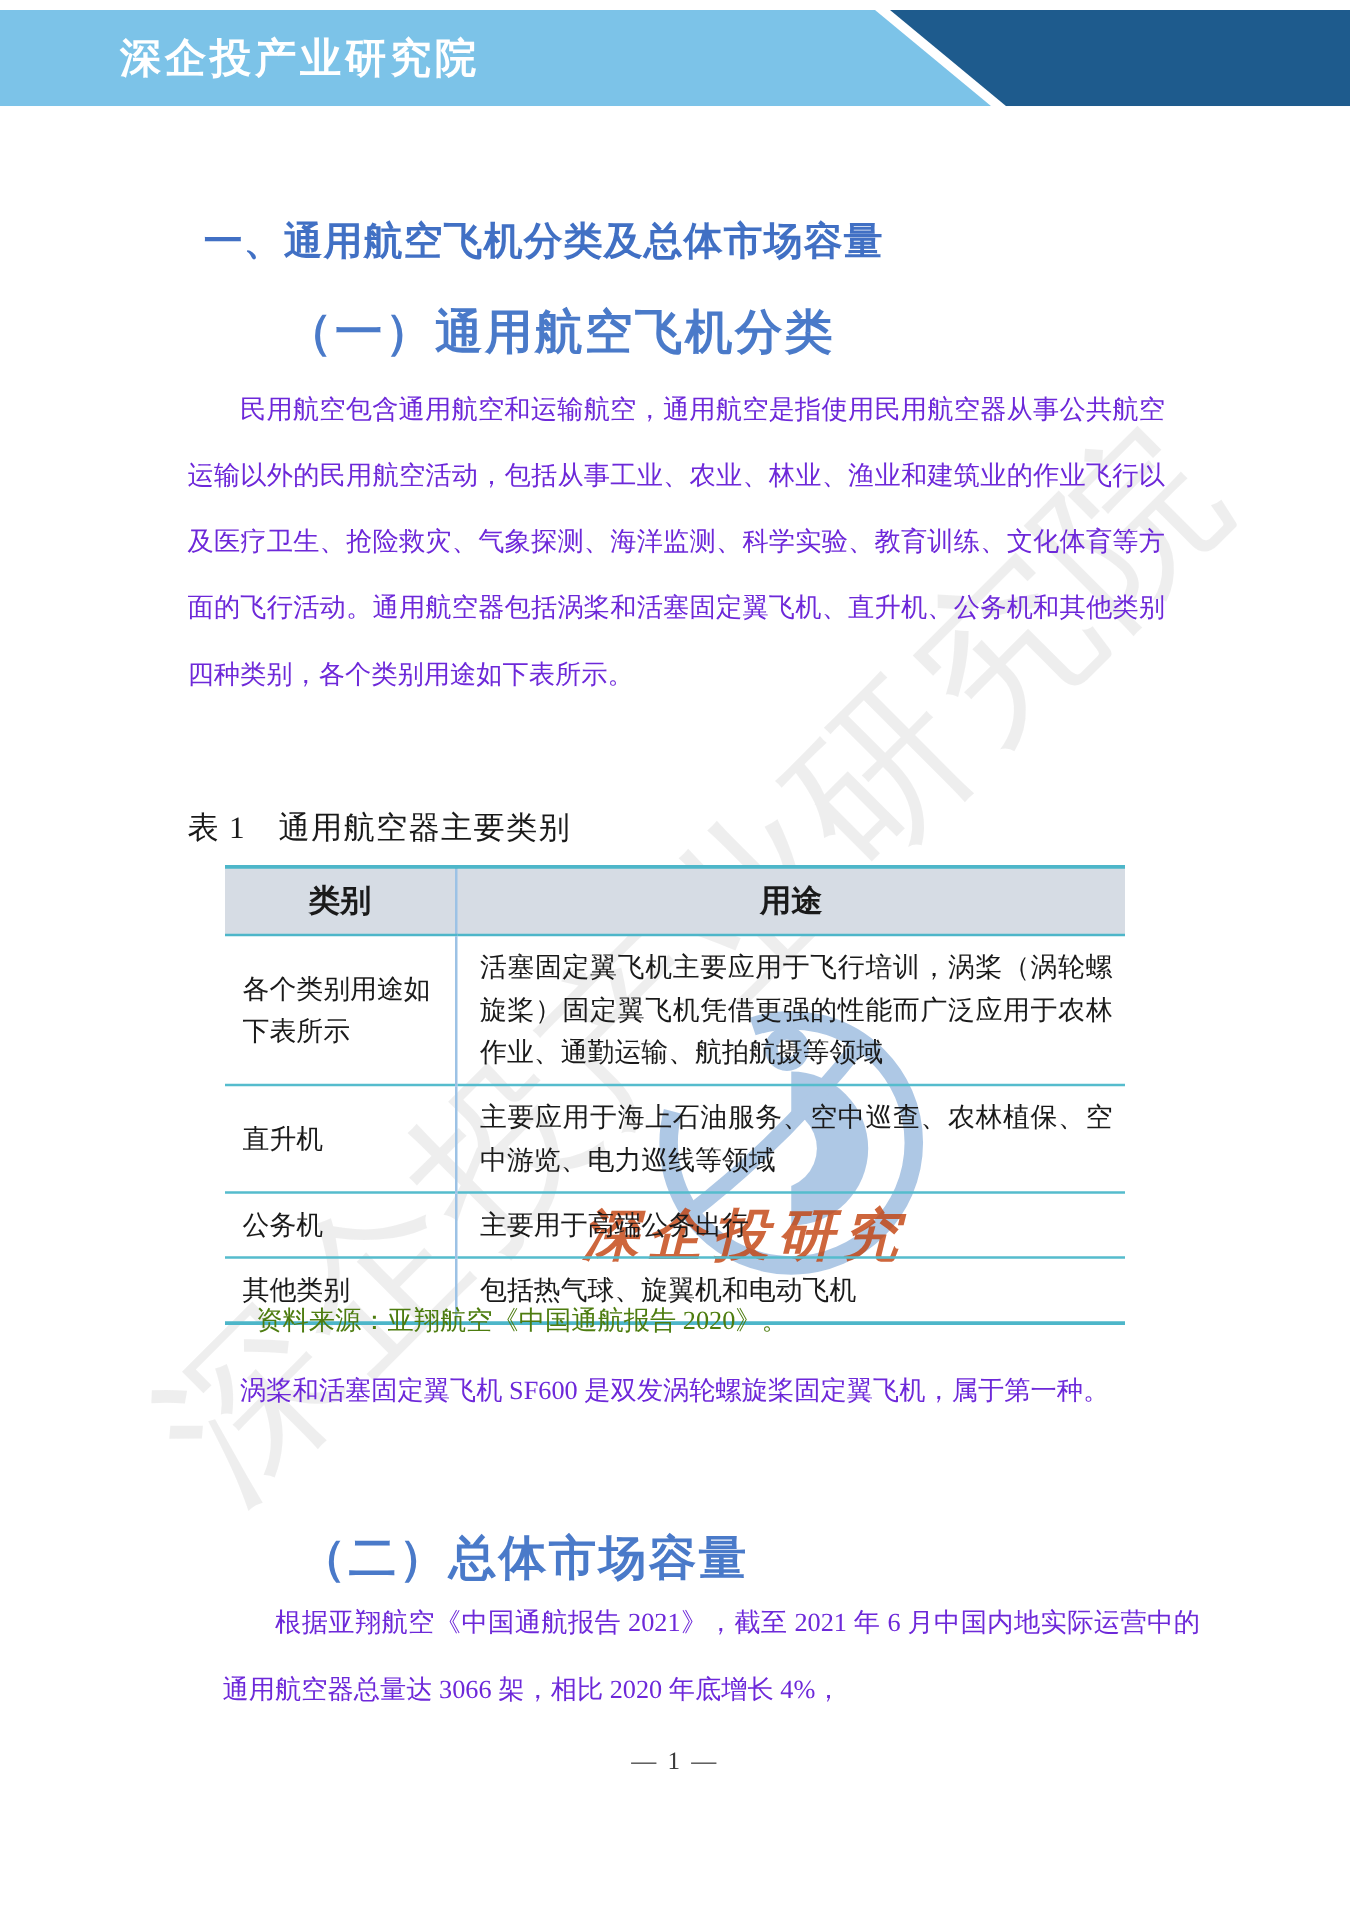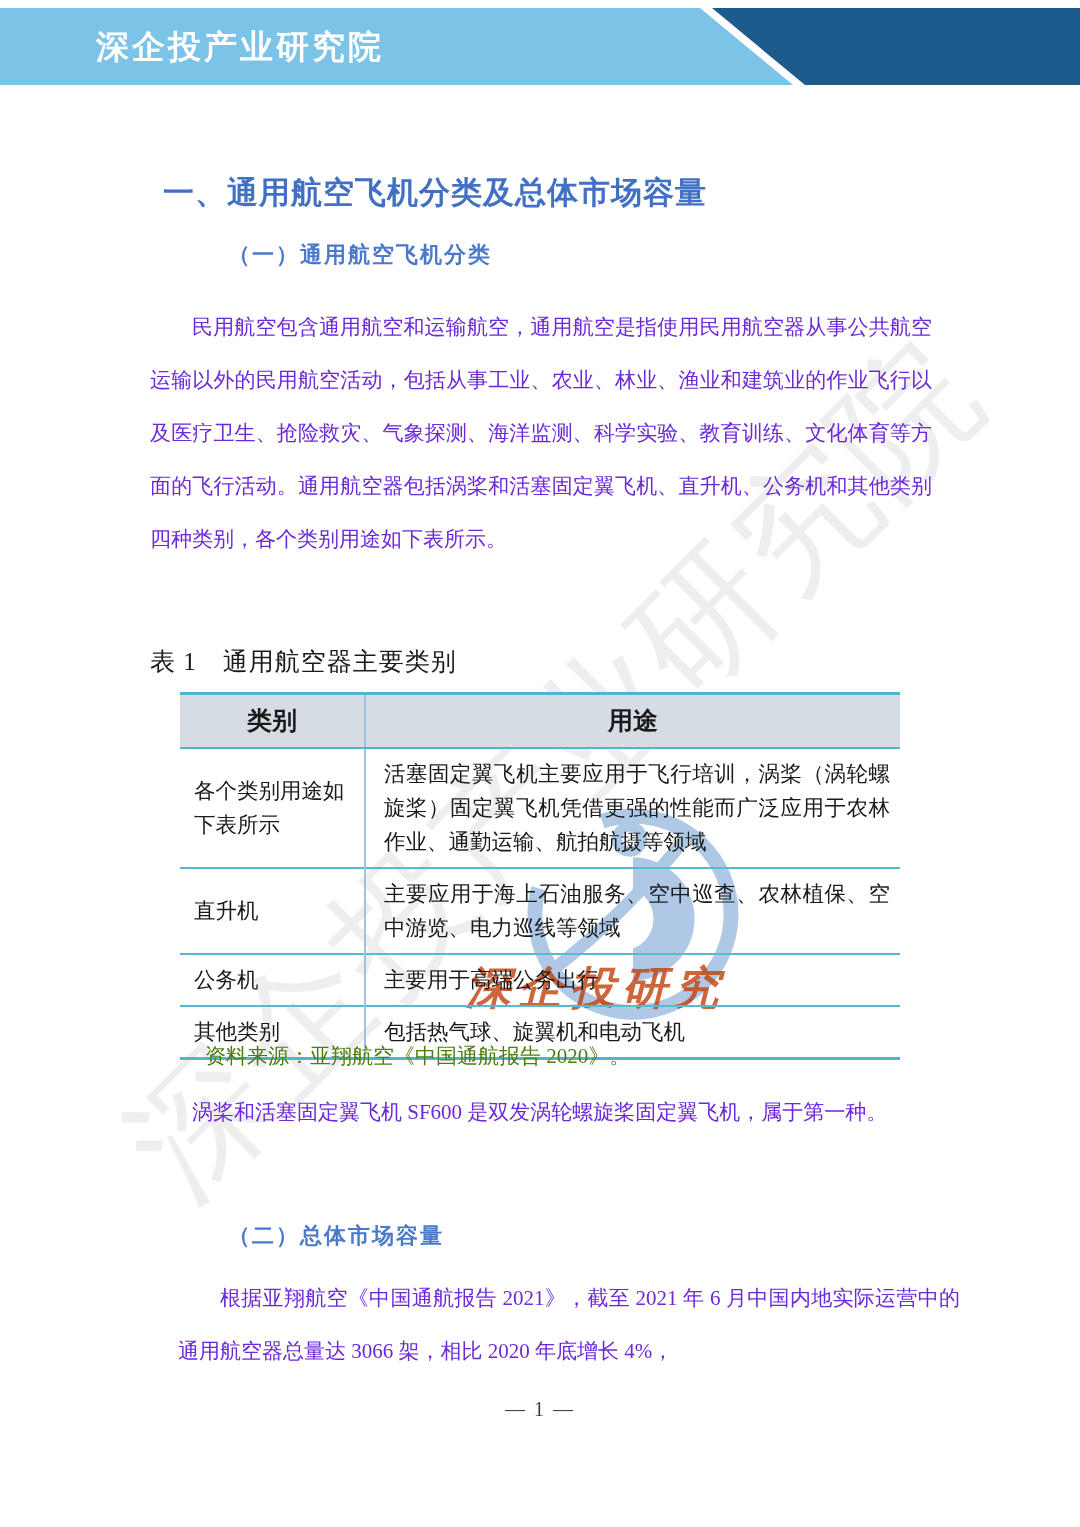--- a/index.html
+++ b/index.html
@@ -26,23 +26,23 @@
   .wm-logo { position:absolute; left:513px; top:798px; width:240px; height:228px; opacity:0.45; }
   .wm-stamp { position:absolute; left:596px; top:988px; transform:translate(-50%,-50%);
               font-weight:bold; font-style:italic; font-size:45px; letter-spacing:7px;
               white-space:nowrap; color:#c2410c; opacity:0.8; }
 
   
   .content { position:absolute; inset:0; z-index:1;padding-left:12px; }
   .h1 { position:absolute; left:163px; top:172px;
         font-family:"Liberation Sans","DejaVu Sans",sans-serif; font-weight:bold;
         font-size:31px; color:#4170c4; letter-spacing:1px; }
-  .h2 { position:absolute; left:228px; font-size:22px; color:#4a7ac9; letter-spacing:2px; }
+  .h2 { position:absolute; left:228px; font-size:38px; color:#4a7ac9; letter-spacing:2px; }
   .h2-1 { top:240px; }
-  .h2-2 { top:1221px; }
+  .h2-2 { top:1221px;margin-left:11px; }
   .para { position:absolute; left:150px; width:782px; font-size:21px; line-height:53px;
           text-align:justify; text-indent:2em; color:#6d28d9; }
   .p1 { top:301px; }
   .p2 { top:1086px; }
   .p3 { top:1272px;margin-left:28px; }
 
   .tbl-caption { position:absolute; left:150px; width:782px; top:645px;
                  text-align:left; font-size:25px; letter-spacing:1px; }
 
   table.gatable { position:absolute; left:180px; top:692px; width:720px;

